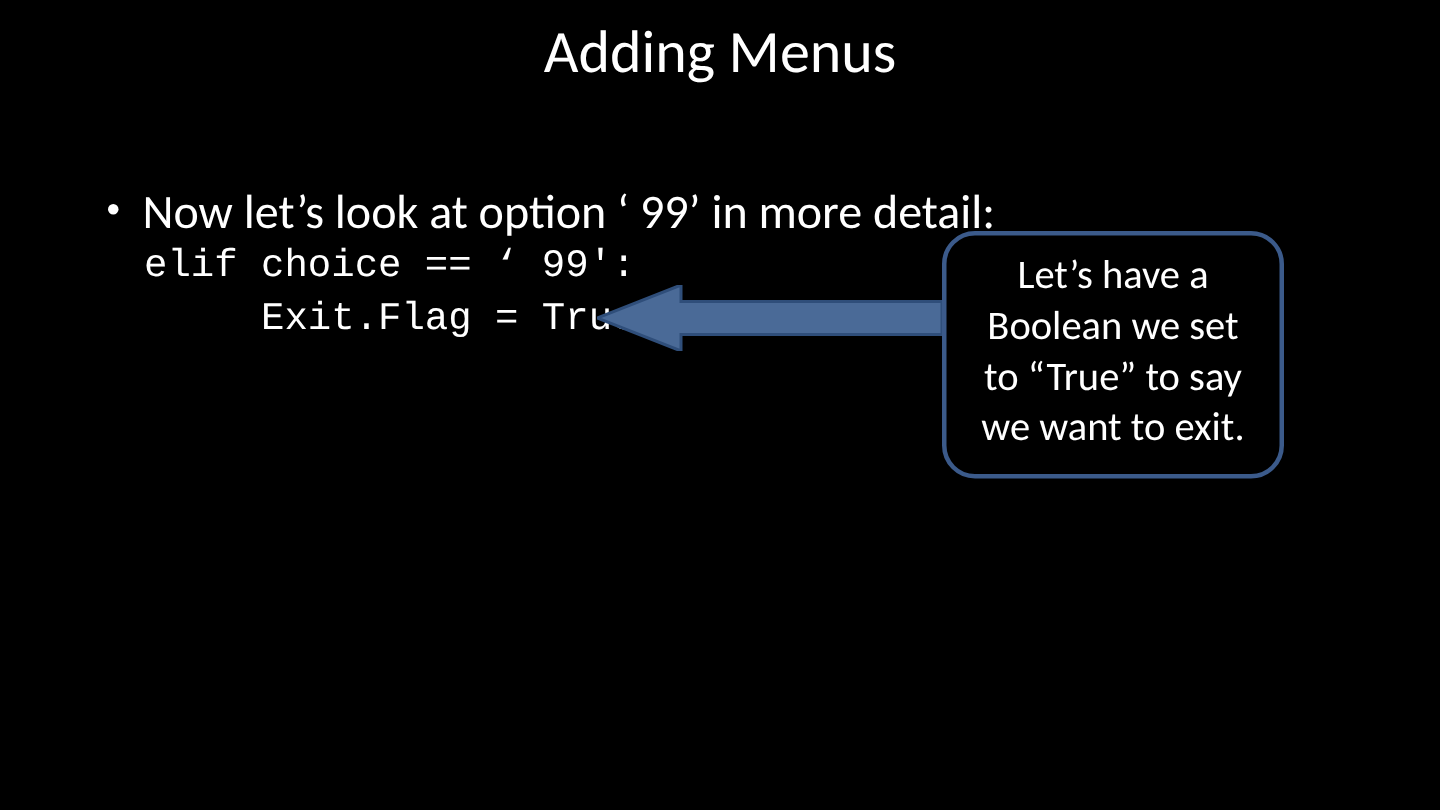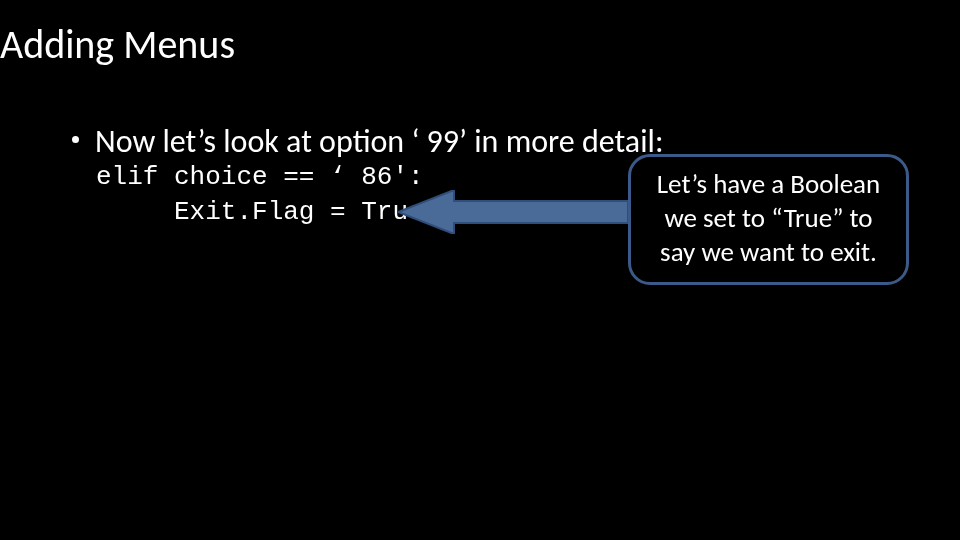--- a/index.html
+++ b/index.html
@@ -12,24 +12,24 @@
     font-family: Calibri, "Segoe UI", Arial, sans-serif;
     overflow: hidden;
   }
   .slide {
     position: relative;
     width: 960px;
     height: 540px;
   }
   .title {
     position: absolute;
-    top: 20px;
+    top: 10px;
     left: 0;
     width: 100%;
-    text-align: left;
+    text-align: center;
     font-size: 40px;
     font-weight: 400;
     color: #fff;
   }
   .bullet-row {
     position: absolute;
     top: 122px;
     left: 72px;
     display: flex;
     align-items: flex-start;
@@ -54,21 +54,21 @@
     font-family: "Courier New", Courier, monospace;
     font-size: 26px;
     color: #fff;
     line-height: 1.35;
     white-space: pre;
   }
   .callout {
     position: absolute;
     top: 154px;
     left: 628px;
-    width: 281px;
+    width: 228px;
     background: #000;
     border: 3px solid #3b5a8a;
     border-radius: 22px;
     padding: 10px 14px 14px 14px;
     box-sizing: border-box;
     text-align: center;
     font-size: 27px;
     line-height: 1.25;
     color: #fff;
   }
@@ -88,21 +88,21 @@
 
 <div class="slide">
 
   <div class="title">Adding Menus</div>
 
   <div class="bullet-row">
     <div class="bullet-dot"></div>
     <div class="bullet-text">Now let’s look at option ‘ 99’ in more detail:</div>
   </div>
 
-  <div class="code"><span>elif choice == ‘ 86':</span>
+  <div class="code"><span>elif choice == ‘ 99':</span>
 <span>     Exit.Flag = True</span></div>
 
   <div class="arrow">
     <svg width="230" height="44" viewBox="0 0 230 44">
       <polygon points="0,22 56,0 56,11 230,11 230,33 56,33 56,44" stroke-width="2" fill="#4a6a97"></polygon>
       <polygon points="0,22 56,0 56,11 230,11 230,33 56,33 56,44" fill="none" stroke-width="2" stroke="#2f4e7a"></polygon>
     </svg>
   </div>
 
   <div class="callout">

